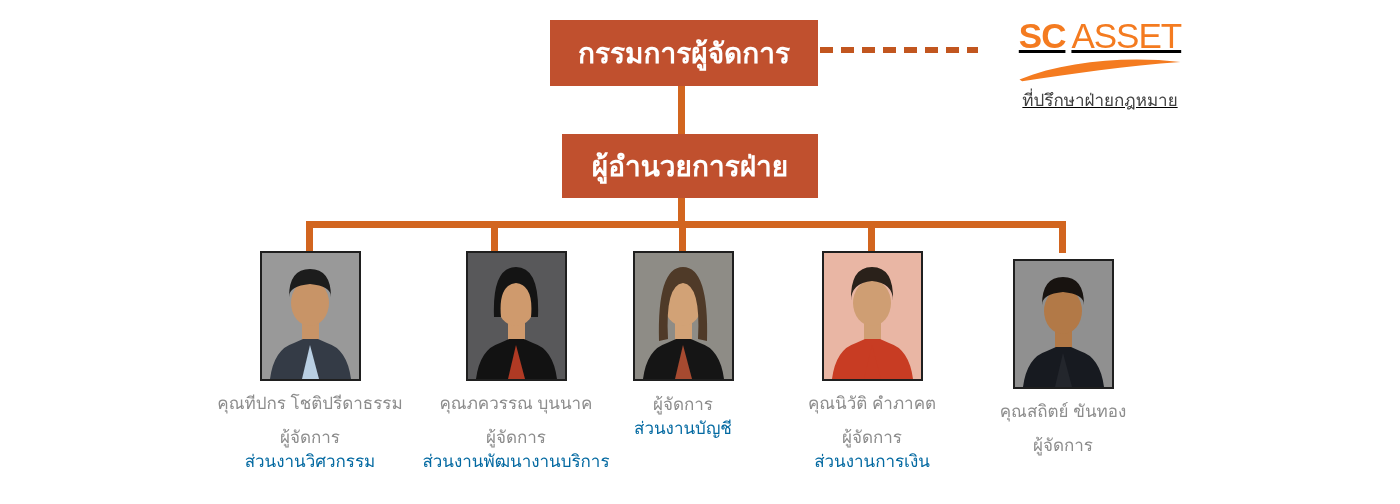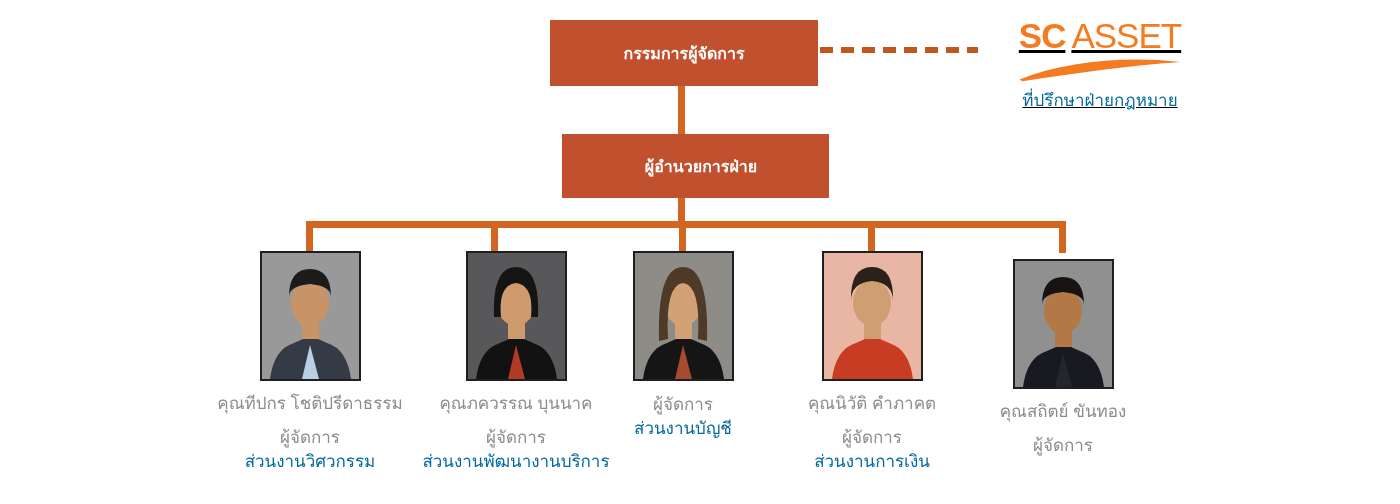--- a/index.html
+++ b/index.html
@@ -2,24 +2,24 @@
 <html><head>
 <meta charset="utf-8">
 <style>
   html,body { margin:0; padding:0; background:#ffffff; }
   body { font-family: "Liberation Sans", "DejaVu Sans", sans-serif; }
   .canvas { position:relative; width:1400px; height:504px; background:#ffffff; overflow:hidden; }
 
   
   .org-box {
     position:absolute; display:flex; align-items:center; justify-content:center;
-    color:#ffffff; font-weight:bold; font-size:16px; text-align:center;
+    color:#ffffff; font-weight:bold; font-size:28px; text-align:center;
   }
   #box-md  { left:550px; top:20px;  width:268px; height:66px; }
-  #box-dir { left:562px; top:134px; width:256px; height:64px;padding-left:11px; }
+  #box-dir { left:562px; top:134px; width:256px; height:64px; }
 
   
   .vline, .hline, .drop { position:absolute; }
   #vline-1 { left:678px; top:86px;  width:7px; height:48px; }
   #vline-2 { left:678px; top:198px; width:7px; height:26px; }
   #hline   { left:306px; top:221px; width:760px; height:7px; }
   .drop    { top:224px; width:7px; height:29px; }
   #drop-0 { left:306px; } #drop-1 { left:491px; } #drop-2 { left:679px; }
   #drop-3 { left:868px; } #drop-4 { left:1059px; }
 
@@ -60,21 +60,21 @@
 
   <div id="dash-line"></div>
 
   <div id="logo-block">
     <div class="logo-text" style="color: rgb(244, 123, 32);">
       <span class="logo-sc">SC</span><span class="logo-asset">ASSET</span>
     </div>
     <svg class="logo-swoosh" viewBox="0 0 190 32">
       <path d="M3,29 C55,8 125,2 187,9 C127,13 60,23 6,31 Z" fill="#f47b20"></path>
     </svg>
-    <div class="logo-caption" style="color: #0369a1;">ที่ปรึกษาฝ่ายกฎหมาย</div>
+    <div class="logo-caption" style="color: #404040;">ที่ปรึกษาฝ่ายกฎหมาย</div>
   </div>
 
   <div class="vline" id="vline-1" style="background-color: rgb(210, 101, 31);"></div>
 
   <div class="org-box" id="box-dir" style="background-color: rgb(192, 80, 46);">
     <span>ผู้อำนวยการฝ่าย</span>
   </div>
 
   <div class="vline" id="vline-2" style="background-color: rgb(210, 101, 31);"></div>
   <div class="hline" id="hline" style="background-color: rgb(210, 101, 31);"></div>

